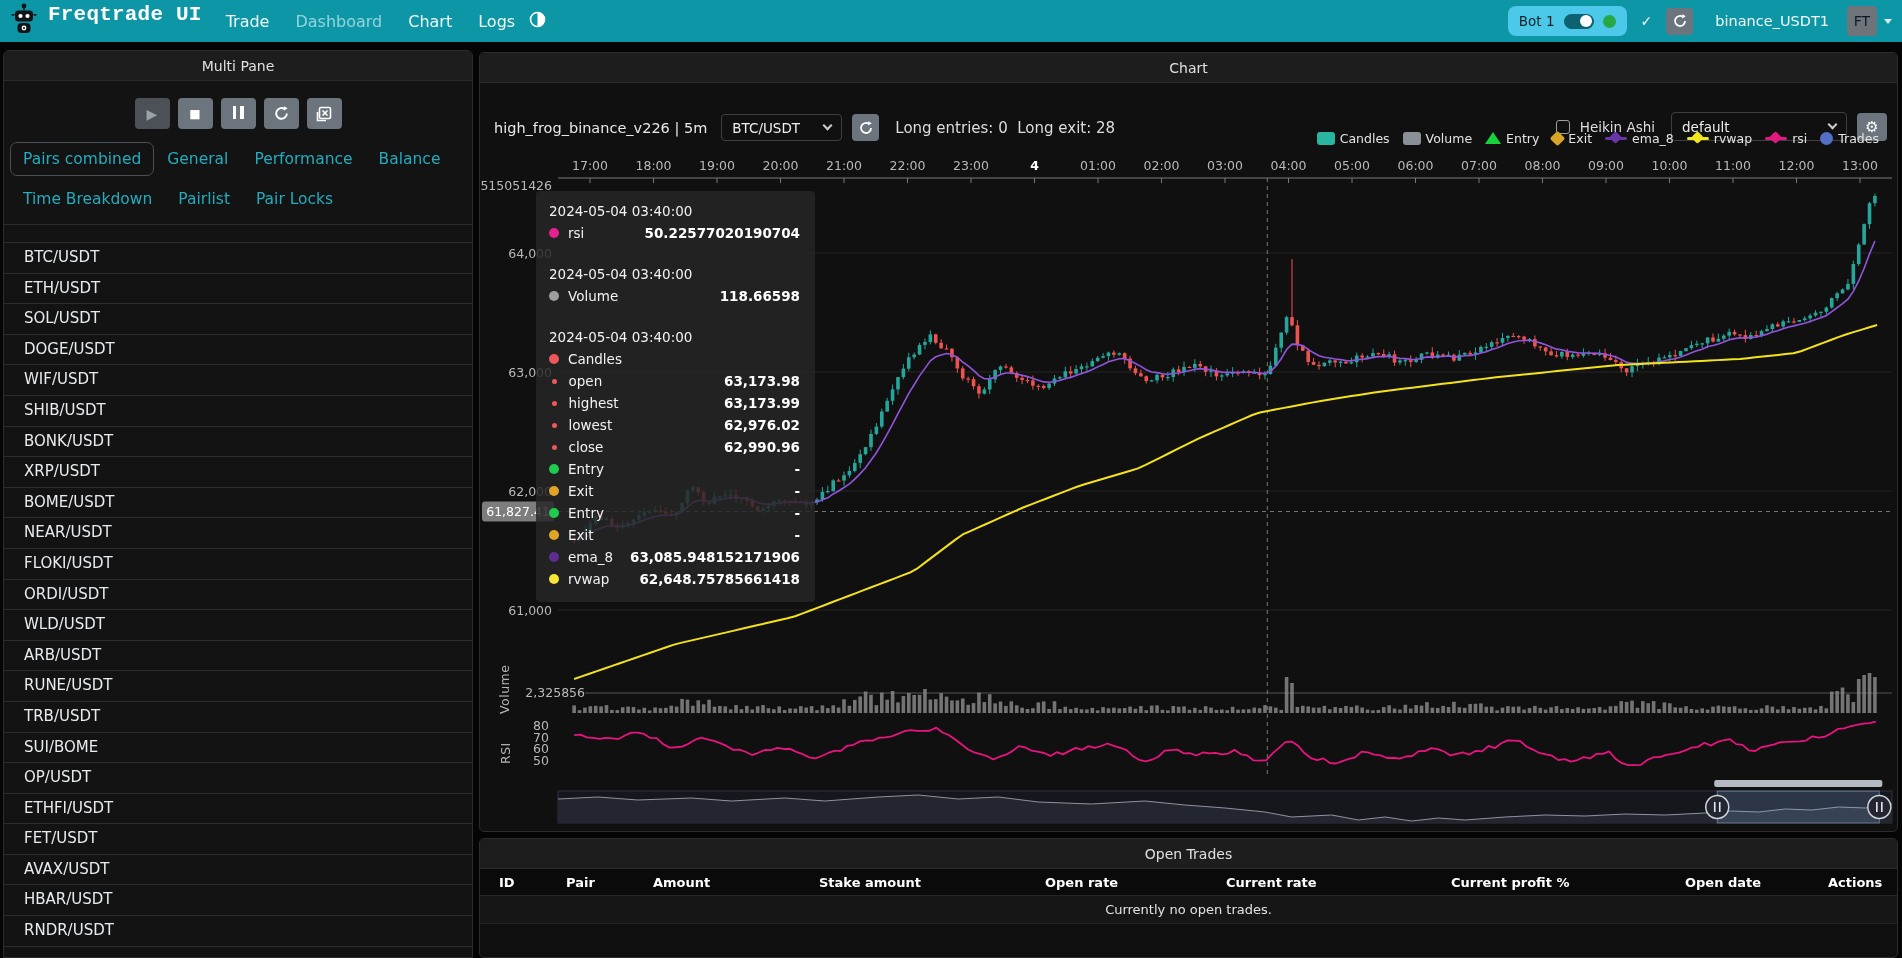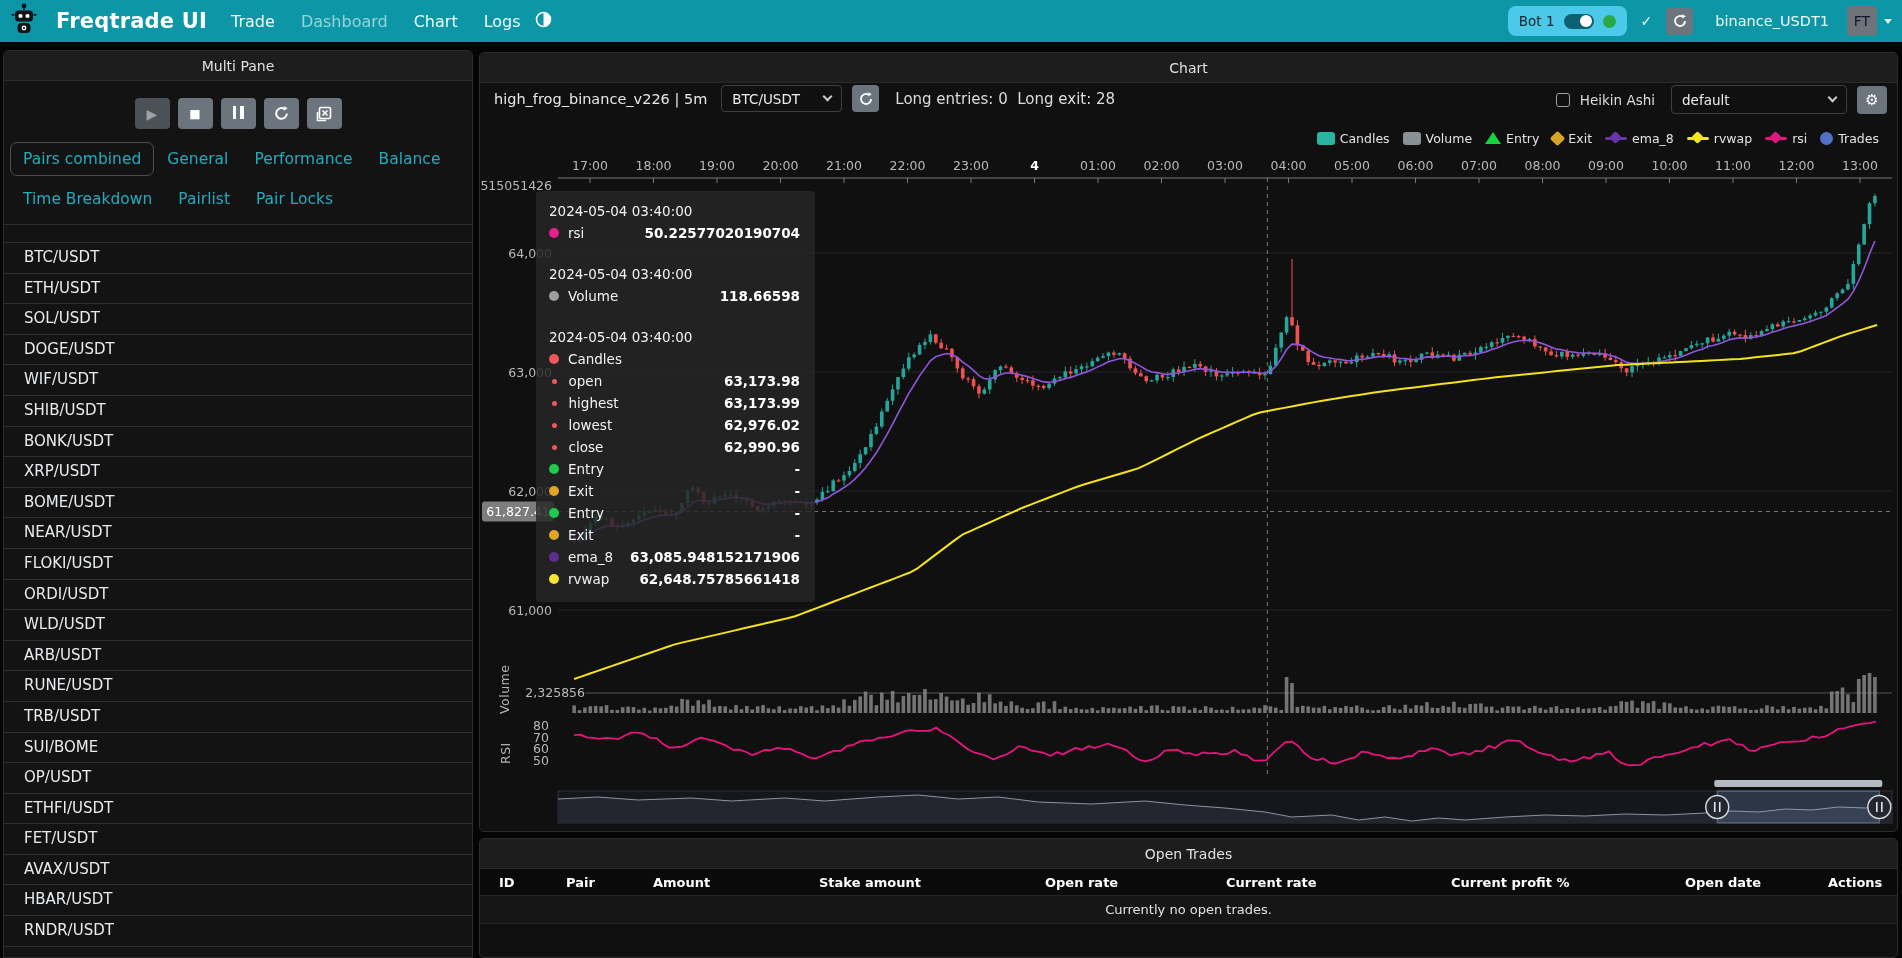--- a/index.html
+++ b/index.html
@@ -3,21 +3,21 @@
 <meta charset="utf-8">
 <style>
   * { margin:0; padding:0; box-sizing:border-box; }
   html,body { width:1902px; height:958px; overflow:hidden; background:#050505;
     font-family:"DejaVu Sans","Liberation Sans",sans-serif; }
   .app { position:relative; width:1902px; height:958px; }
 
   
   .navbar { position:absolute; left:0; top:0; width:1902px; height:42px;
     background:#0c96a6; display:flex; align-items:center; }
-  .brand { display:flex; align-items:center; gap:18px; margin-left:10px; }
+  .brand { display:flex; align-items:flex-start; gap:10px; margin-left:10px;font-family:Liberation Mono, monospace; }
   .brand-title { color:#fff; font-size:21px; font-weight:600; letter-spacing:.2px; }
   .nav-menu { display:flex; align-items:center; gap:26px; margin-left:24px; }
   .nav-item { color:rgba(255,255,255,.95); font-size:16px; cursor:pointer; }
   .nav-item.dim { color:rgba(230,250,252,.62); }
   .nav-right { position:absolute; right:0; top:0; height:42px; display:flex; align-items:center; }
   .bot-badge { display:flex; align-items:center; gap:9px; background:#4cc9e8;
     border-radius:8px; height:30px; padding:0 11px; margin-right:14px; cursor:pointer; }
   .bot-badge-label { color:#0b2429; font-size:13.5px; font-weight:500; }
   .switch { width:30px; height:15px; border-radius:8px; background:#0d6271; position:relative; cursor:pointer; }
   .switch .knob { position:absolute; right:1.5px; top:1.5px; width:12px; height:12px; border-radius:50%; background:#fff; }
@@ -46,22 +46,22 @@
   .tabs-wrap { display:flex; flex-wrap:wrap; margin:13px 6px 0 6px; row-gap:3px; }
   .tab { color:#23acbe; font-size:15.5px; padding:7px 12px; border:1px solid transparent; cursor:pointer; white-space:nowrap; }
   .tab.active { border-color:#4a4f54; border-radius:7px; }
   .panel-divider { border-bottom:1px solid #2c2c2c; margin-top:8px; }
   .pair-list { list-style:none; margin-top:17px; border-top:1px solid #2e2e2e; }
   .pair-item { height:30.6px; line-height:29.6px; padding-left:20px; color:#e9ecef;
     font-size:15px; border-bottom:1px solid #2e2e2e; cursor:pointer; }
 
   
   #chart-card { left:479px; top:52px; width:1419px; height:780px; background:#101010; }
-  .chart-toolbar { position:absolute; left:14px; right:10px; top:32px; height:32px;
-    display:flex; align-items:flex-start; justify-content:space-between; }
+  .chart-toolbar { position:absolute; left:14px; right:10px; top:56px; height:32px;
+    display:flex; align-items:flex-end; justify-content:space-between; }
   .toolbar-left, .toolbar-right { display:flex; align-items:center; gap:10px; }
   .strategy-label { color:#e8e8e8; font-size:14.5px; margin-right:4px; }
   .select { background:#101010; border:1px solid #3f3f3f; border-radius:4px; height:27px;
     display:flex; align-items:center; justify-content:space-between; padding:0 10px;
     color:#eee; font-size:13.5px; cursor:pointer; }
   .chev { width:7px; height:7px; border-right:2px solid #ccc; border-bottom:2px solid #ccc;
     transform:rotate(45deg); margin-left:12px; margin-top:-4px; }
   .entries-text { color:#ddd; font-size:15px; margin-left:6px; }
   .checkbox { width:14px; height:14px; border:1px solid #9aa0a6; border-radius:3px; background:transparent; cursor:pointer; }
   .heikin-label { color:#ddd; font-size:13.5px; margin-right:6px; }

